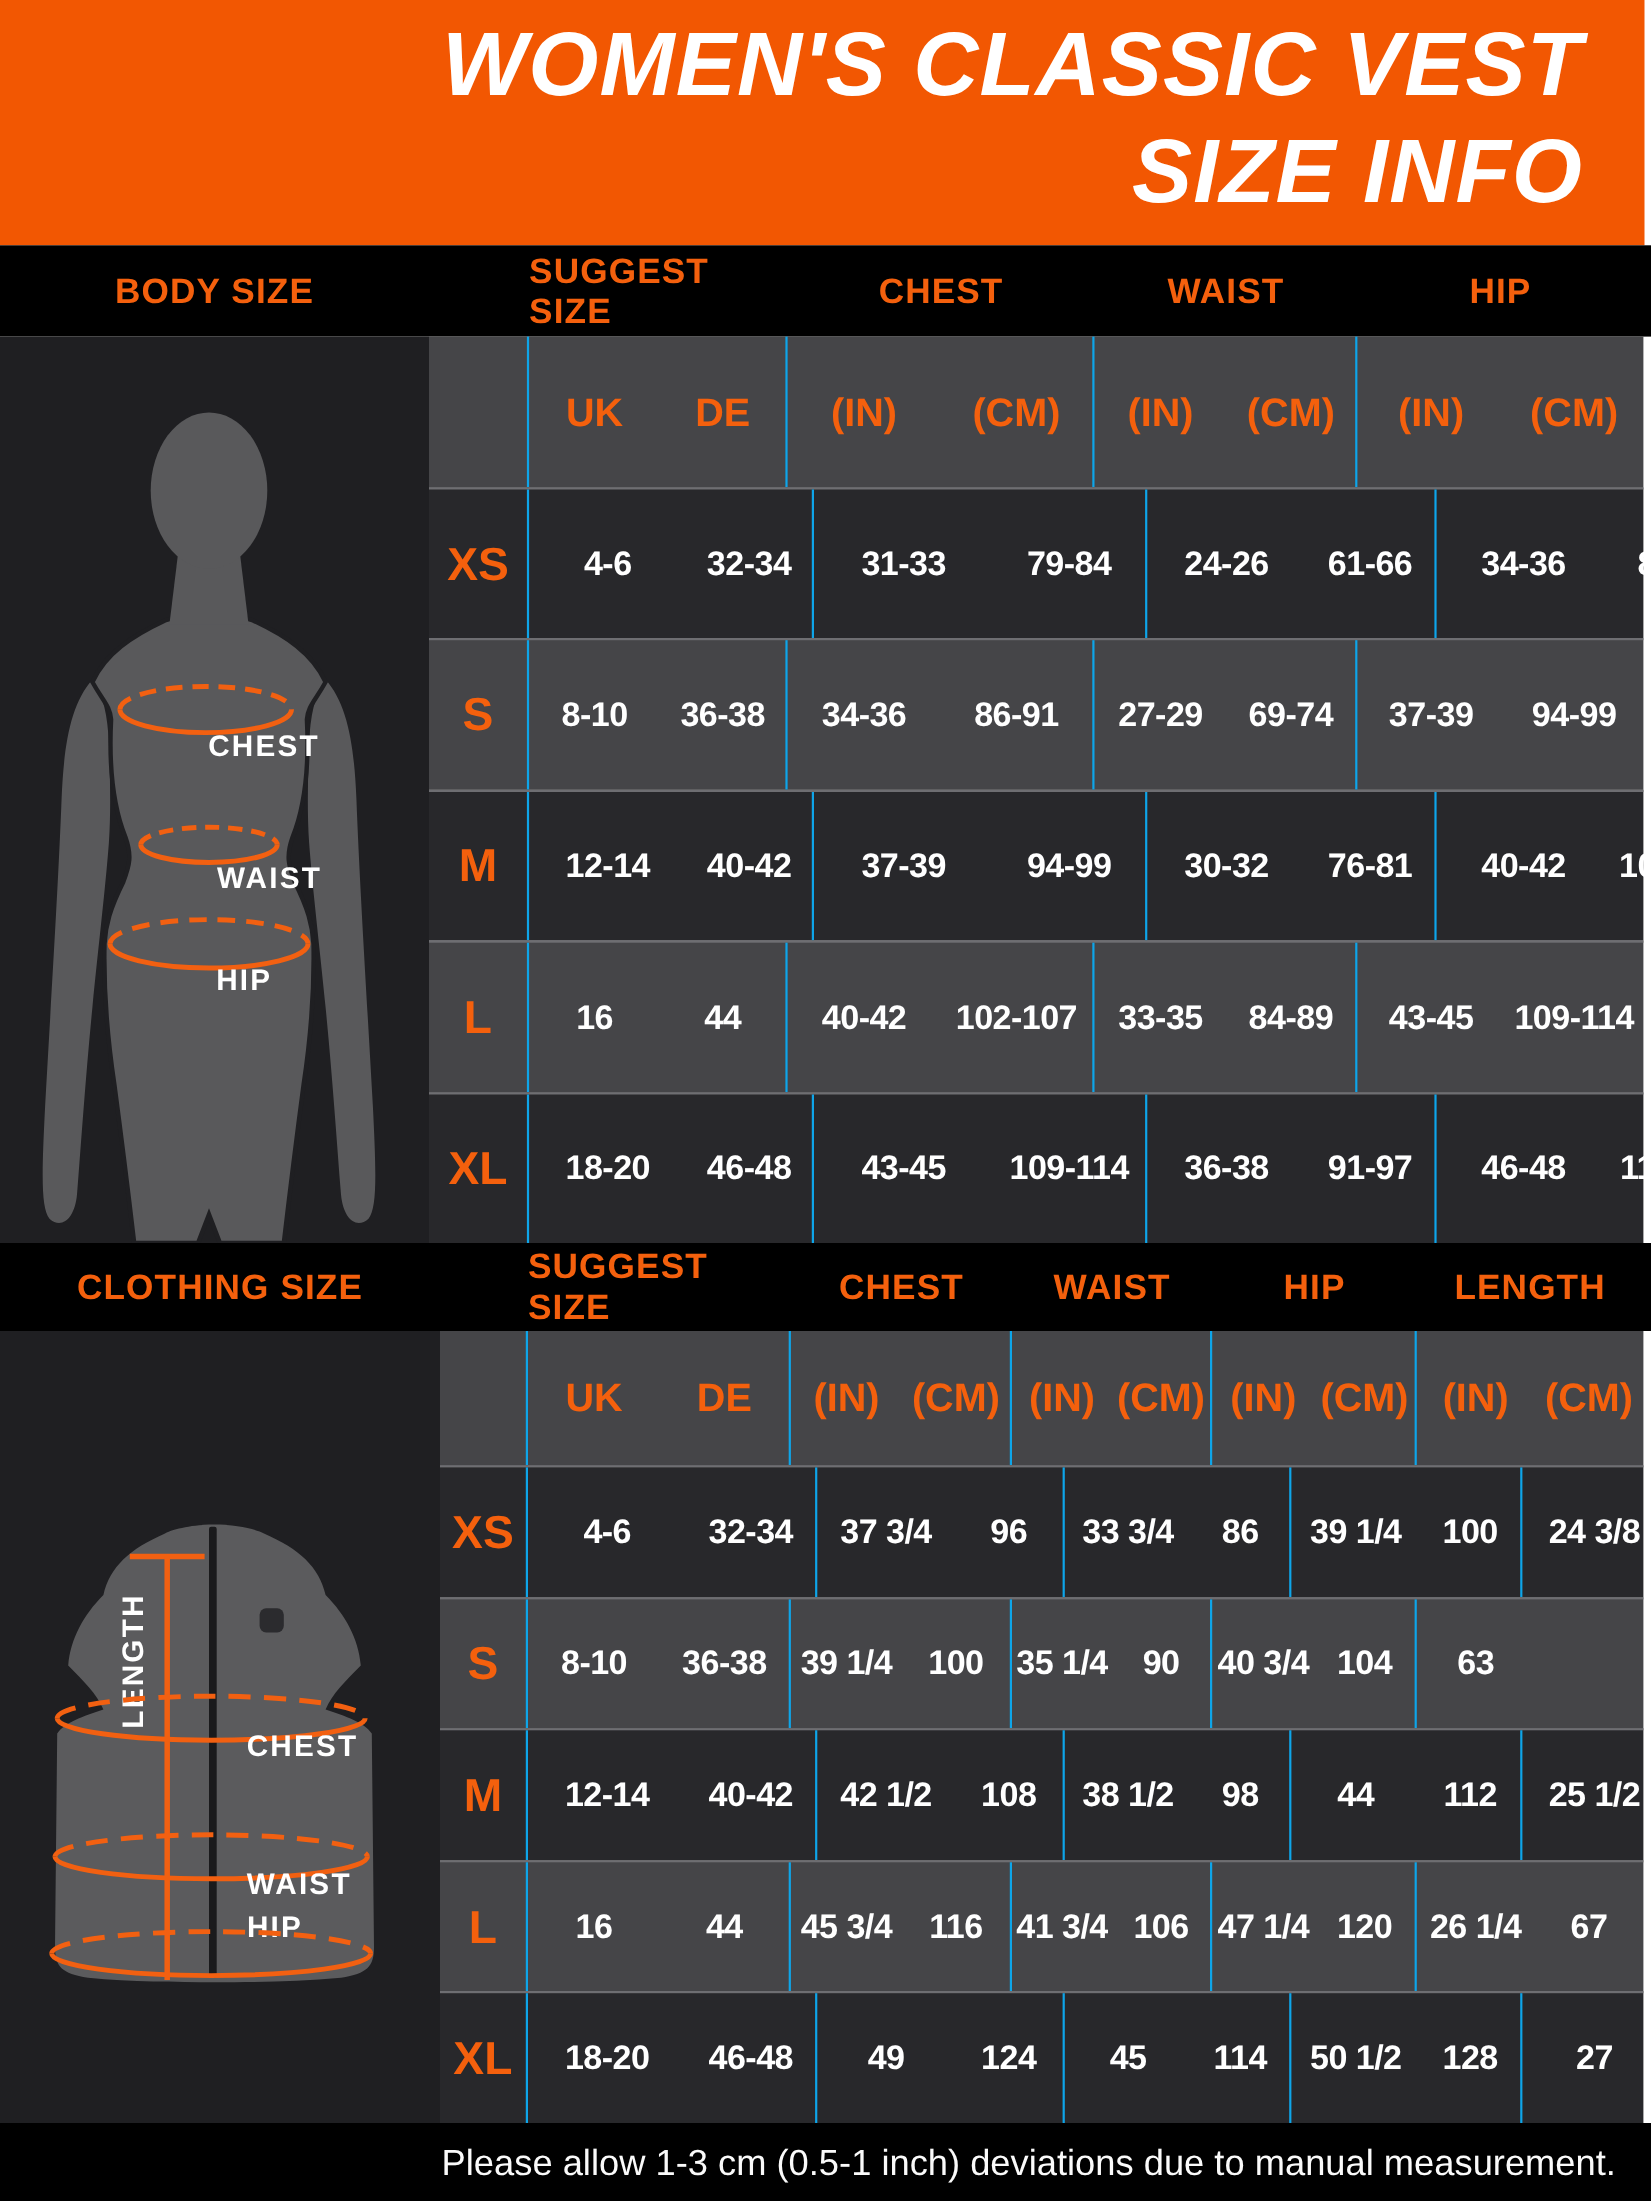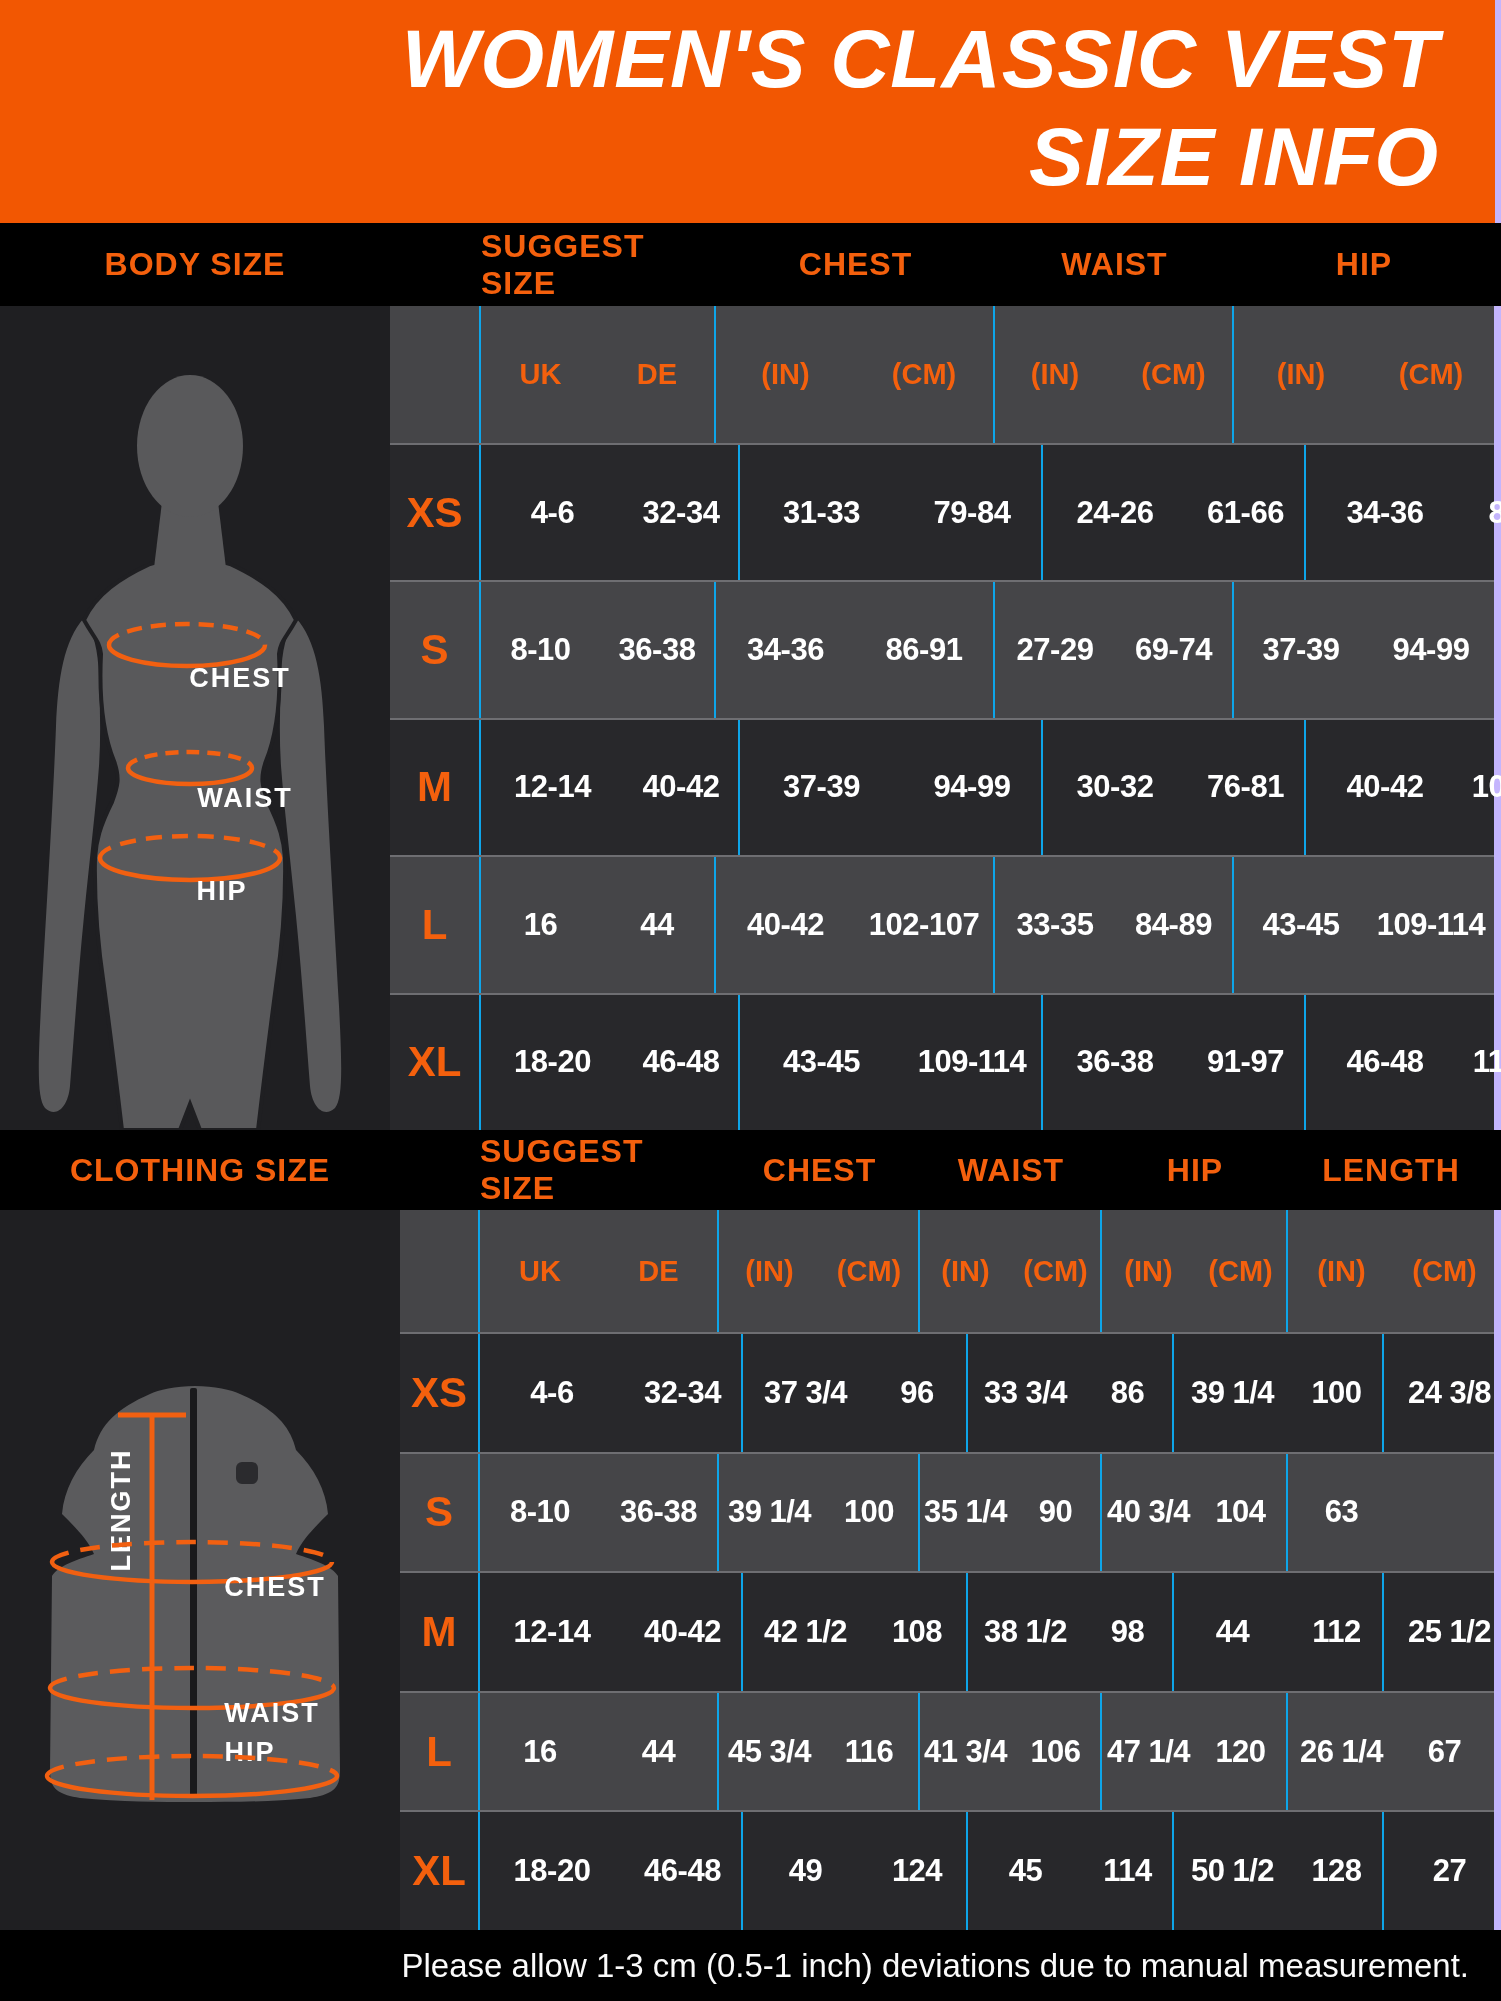--- a/index.html
+++ b/index.html
@@ -1,16 +1,16 @@
 <!DOCTYPE html>
 <html><head>
 <meta charset="utf-8">
 <style>
   html,body{margin:0;padding:0;background:#000;}
-  #page{position:relative;width:1501px;height:2001px;background:#c4b5fd;overflow:hidden;
+  #page{position:relative;width:1501px;height:2001px;background:#ffffff;overflow:hidden;
         font-family:"Liberation Sans","DejaVu Sans",sans-serif;}
 
   
   .hero{position:absolute;left:0;top:0;width:1495px;height:223px;background:#F25702;}
   .hero-inner{position:absolute;right:56px;top:10px;text-align:right;color:#fff;
               font-weight:bold;font-style:italic;font-size:82px;line-height:1.2;letter-spacing:1px;}
 
   
   .band{position:absolute;left:0;width:1501px;background:#000;}
   .band1{top:223px;height:83px;}
@@ -33,21 +33,21 @@
   .t1 .shrow{height:137px;}
   .t1 .trow{height:137.4px;}
   .t2 .shrow{height:122px;}
   .t2 .trow{height:119.6px;}
   .shrow{background:#454548;}
   .trow{border-top:2px solid #6E6E72;}
   .trow.dark{background:#28282B;gap:12px;}
   .trow.light{background:#454548;}
   .cell{height:100%;display:flex;align-items:center;justify-content:center;box-sizing:border-box;}
   .ge{border-right:2px solid #0ea5e9;}
-  .sh{color:#F4600D;font-weight:bold;font-size:29px;}
+  .sh{color:#F4600D;font-weight:bold;font-size:36px;}
   .size{color:#F4600D;font-weight:bold;font-size:42px;}
   .val{color:#fff;font-weight:bold;font-size:31px;letter-spacing:-0.5px;white-space:nowrap;}
 
   
   .footer{position:absolute;left:0;top:1930px;width:1501px;height:71px;background:#000;
           display:flex;align-items:center;justify-content:flex-end;padding-right:32px;box-sizing:border-box;}
   .footer .note{color:#FAFAFA;font-size:33px;font-weight:normal;}
 
   svg{display:block;}
   .figlabel{fill:#fff;font-weight:bold;font-size:27px;letter-spacing:2px;}

